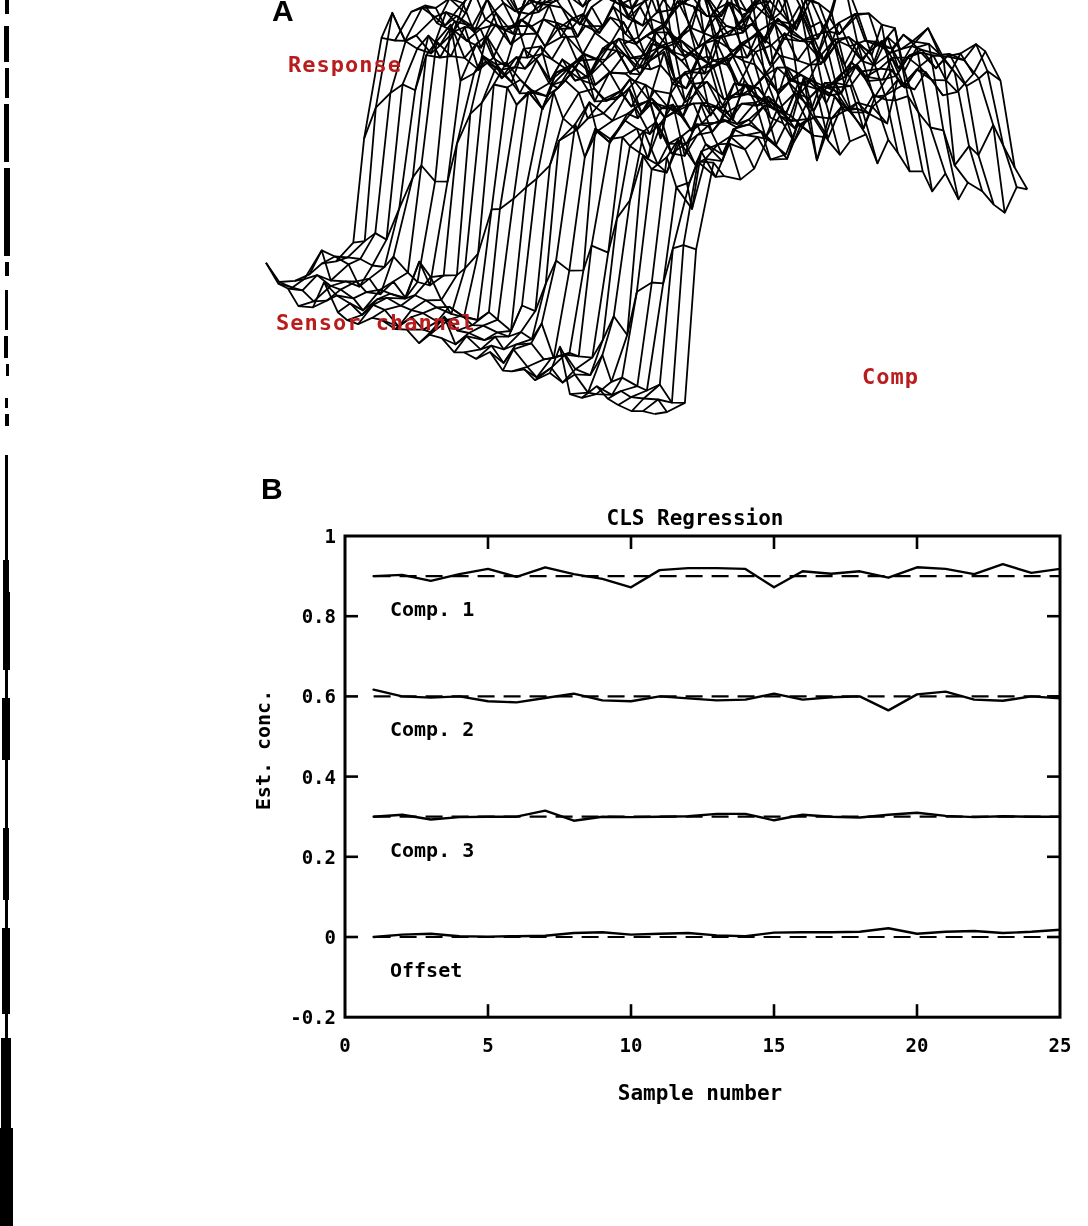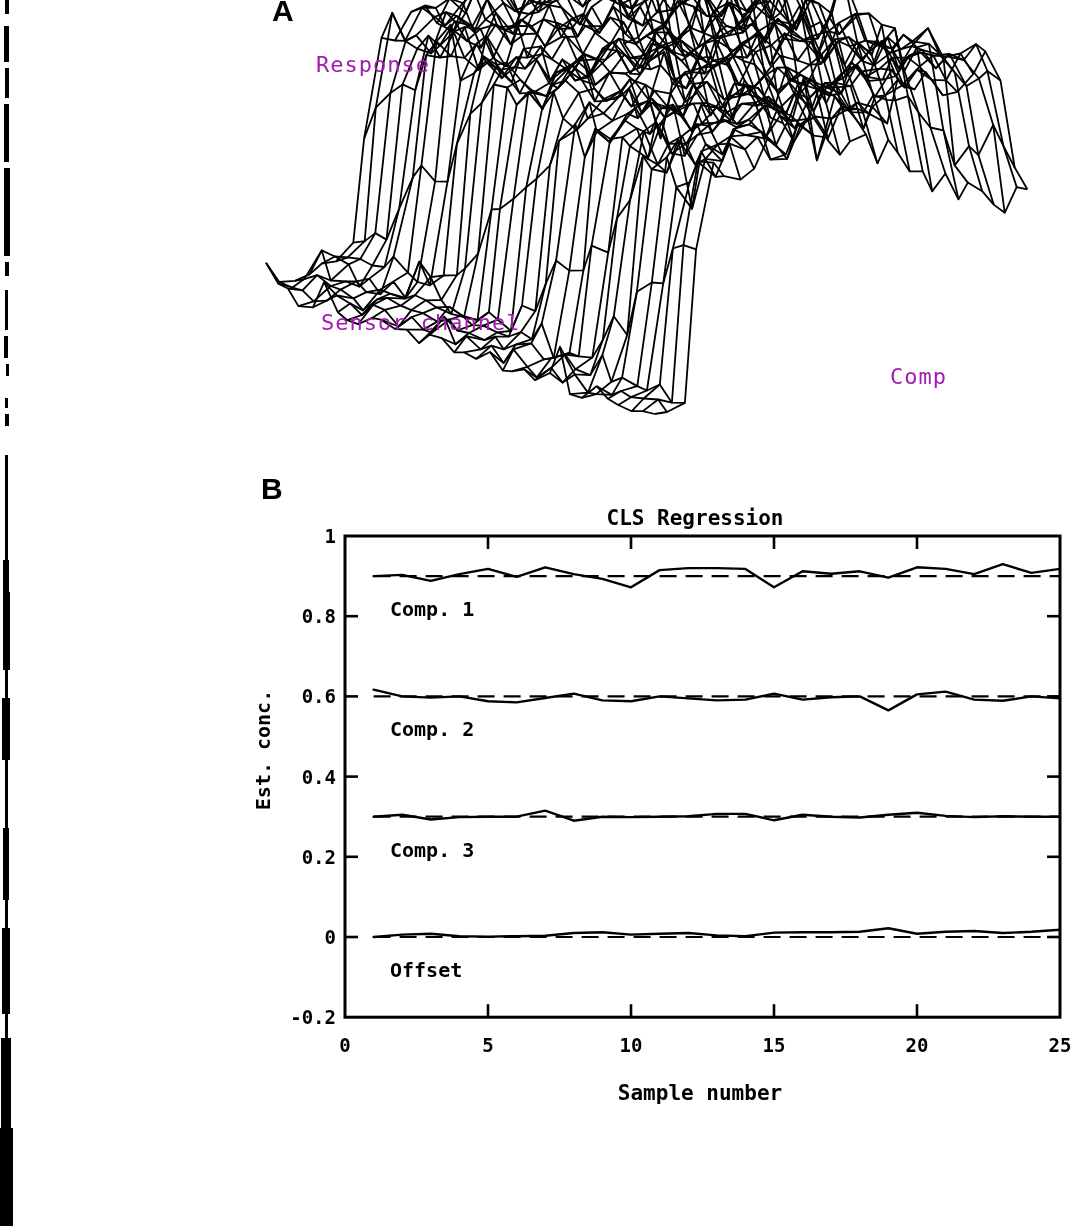--- a/index.html
+++ b/index.html
@@ -1,22 +1,22 @@
 <!DOCTYPE html>
 <html><head>
 <meta charset="utf-8">
 <style>
   html,body{margin:0;padding:0;background:#fff;}
   .page{position:relative;width:1088px;height:1226px;background:#ffffff;overflow:hidden;
         font-family:"DejaVu Sans Mono","Liberation Mono",monospace;color:#000;}
   svg{position:absolute;overflow:hidden;display:block;}
   .panel-letter{position:absolute;font-family:"Liberation Sans","DejaVu Sans",sans-serif;
         font-weight:bold;font-size:30px;color:#000;}
-  .mesh-label{position:absolute;font-weight:normal;font-size:22px;color:#a21caf;
-        letter-spacing:1px;white-space:nowrap;margin-left:28px;}
+  .mesh-label{position:absolute;font-weight:bold;font-size:22px;color:#b91c1c;
+        letter-spacing:1px;white-space:nowrap;}
 </style>
 </head>
 <body>
 
 <div class="page">
 
   <svg style="left:0;top:0" width="18" height="1226" viewBox="0 0 18 1226">
     <g fill="#000">
       <rect x="5" y="0" width="4" height="14"></rect>
         <rect x="4" y="26" width="5" height="36"></rect>
@@ -102,21 +102,21 @@
         <path d="M343.7 386.2 L359.0 394.9 L369.1 377.6 L383.9 291.7 L398.7 169.2 L413.7 172.5 L429.1 136.0 L444.0 124.2 L455.2 125.7 L469.7 119.4 L484.1 124.1 L502.4 102.6 L515.4 96.6 L527.4 107.4 L541.9 93.0 L560.9 110.7 L573.4 87.3 L588.2 93.5 L603.8 64.6 L614.3 81.1 L628.5 41.1 L645.6 68.5 L658.7 46.1 L675.0 28.1 L690.4 57.7 L701.7 165.4 L714.8 182.6 "></path>
         <path d="M354.9 398.8 L368.0 391.0 L384.3 386.1 L398.8 282.5 L413.8 157.2 L425.2 139.6 L442.2 164.6 L452.7 144.1 L469.5 154.4 L483.4 127.2 L495.8 119.6 L512.7 137.3 L526.8 115.9 L541.7 128.2 L556.3 98.2 L572.0 82.8 L582.9 82.9 L598.2 62.1 L613.0 76.6 L629.7 79.6 L643.0 76.0 L656.5 55.3 L669.1 49.8 L686.8 54.9 L701.7 72.4 L716.0 146.1 L729.2 191.2 "></path>
         <path d="M365.2 405.0 L378.0 397.2 L393.9 390.5 L410.2 283.4 L423.3 187.1 L439.0 208.9 L452.5 158.8 L469.2 161.1 L480.4 129.2 L496.0 124.5 L511.8 105.3 L524.1 109.7 L538.9 121.0 L555.0 118.9 L566.3 87.4 L579.7 87.6 L597.5 86.1 L608.4 71.5 L626.7 68.7 L638.7 57.9 L654.6 57.4 L668.1 52.7 L682.8 68.3 L696.3 53.9 L713.5 86.1 L725.4 155.1 L740.7 204.6 "></path>
         <path d="M378.8 411.2 L390.7 398.5 L406.8 384.5 L419.9 248.3 L436.6 182.3 L448.2 151.5 L464.8 144.4 L477.1 136.4 L492.5 135.1 L508.8 131.9 L523.0 145.0 L537.5 115.5 L550.9 77.6 L563.9 160.3 L581.6 96.4 L596.2 111.0 L610.4 128.6 L622.0 96.7 L638.9 70.0 L651.6 87.4 L666.4 66.6 L680.3 55.5 L693.8 56.4 L710.8 60.0 L725.9 78.5 L740.2 125.0 L751.7 212.8 "></path>
         <path d="M389.9 411.1 L405.1 399.5 L418.9 402.7 L430.5 245.2 L444.9 161.7 L462.5 176.8 L476.4 143.6 L492.0 149.3 L504.4 137.0 L517.4 159.5 L534.0 158.9 L547.7 125.0 L561.8 116.5 L578.5 118.6 L591.9 110.7 L604.3 102.6 L619.4 106.8 L632.0 95.5 L648.7 85.8 L663.7 69.5 L678.8 79.9 L693.1 80.3 L707.5 53.5 L723.1 44.1 L734.4 71.0 L750.4 145.9 L763.7 187.1 "></path>
         <path d="M401.6 414.0 L414.0 412.0 L431.9 402.9 L443.1 249.4 L460.6 162.7 L471.2 176.2 L487.4 179.6 L501.2 168.6 L514.4 139.0 L532.9 154.5 L544.7 124.1 L560.7 135.6 L575.3 137.7 L588.2 107.1 L604.7 108.9 L615.9 113.6 L634.2 123.5 L644.4 80.1 L661.5 89.5 L672.8 72.0 L689.8 95.3 L704.4 91.8 L720.3 74.0 L732.3 51.4 L747.5 80.6 L761.7 167.5 L774.3 189.3 "></path>
       </g>
     </svg>
 
   <div class="mesh-label" style="left:288px;top:52px">Response</div>
-  <div class="mesh-label" style="left:293px;top:310px">Sensor channel</div>
+  <div class="mesh-label" style="left:276px;top:310px">Sensor channel</div>
   <div class="mesh-label" style="left:862px;top:364px">Comp</div>
 
   <div class="panel-letter" style="left:261px;top:472px">B</div>
 
   <svg id="plot-svg" style="left:240px;top:468px" width="848" height="658" viewBox="0 0 848 658">
     <text x="455" y="57" text-anchor="middle" font-family="DejaVu Sans Mono, Liberation Mono, monospace" font-size="21" font-weight="bold" fill="#000">CLS Regression</text>
     <text x="30" y="282" text-anchor="middle" transform="rotate(-90 30 282)" font-family="DejaVu Sans Mono, Liberation Mono, monospace" font-size="20" font-weight="bold" fill="#000">Est. conc.</text>
     <text x="460" y="632" text-anchor="middle" font-family="DejaVu Sans Mono, Liberation Mono, monospace" font-size="21" font-weight="bold" fill="#000">Sample number</text>
     <g id="plot-body">
         <rect x="105" y="68" width="715" height="481.20000000000005" fill="none" stroke="#000" stroke-width="3"></rect>

